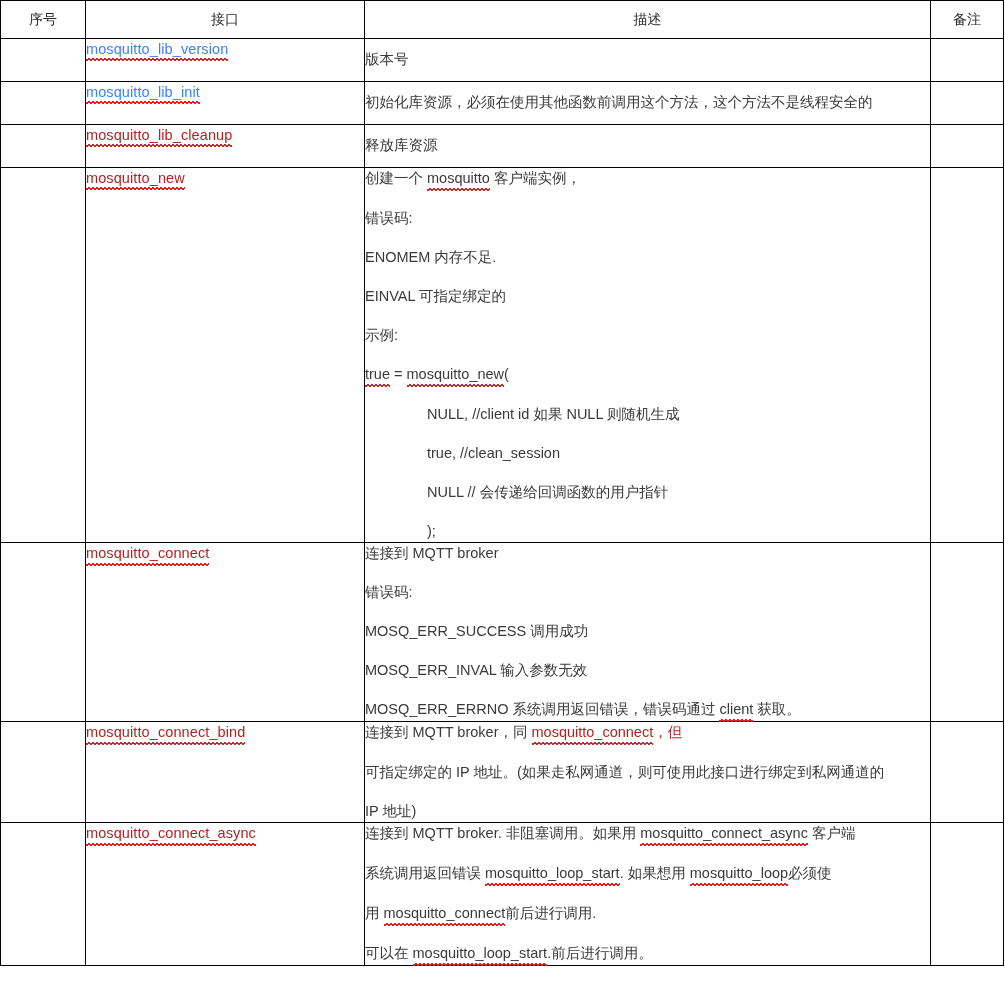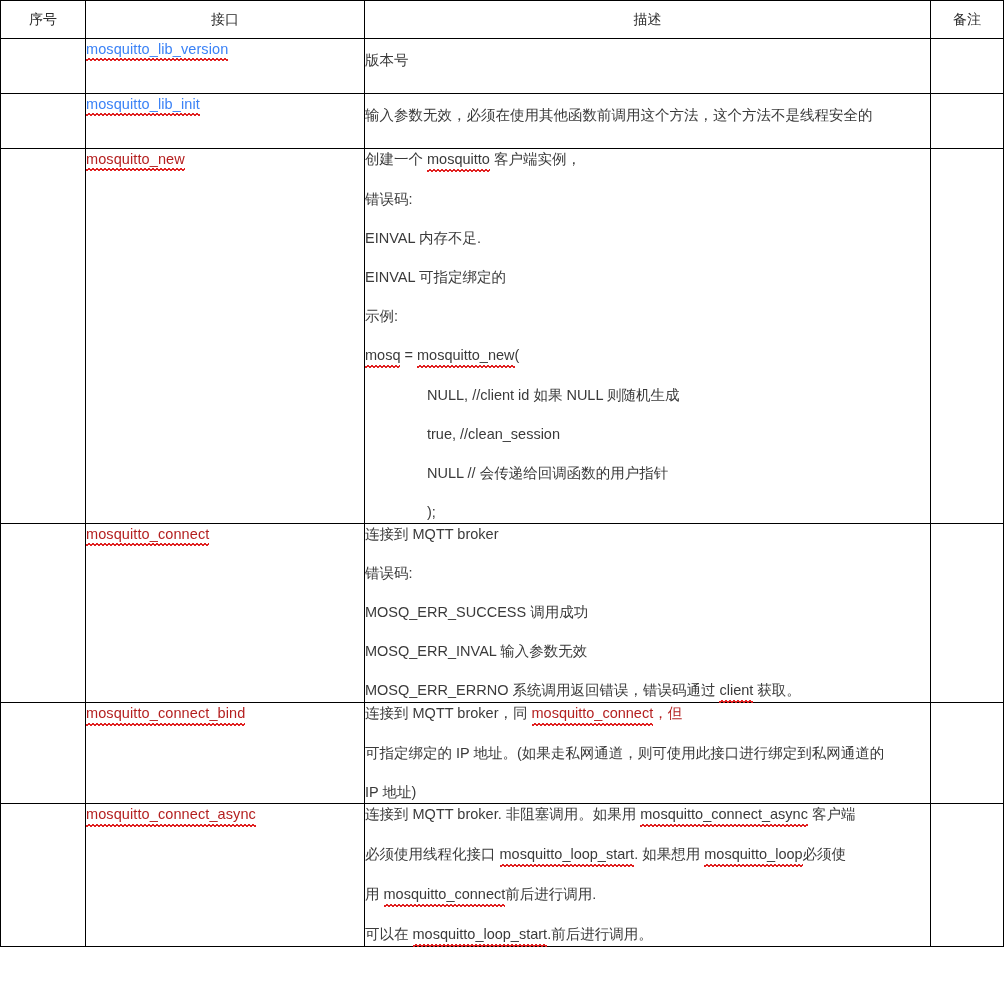--- a/index.html
+++ b/index.html
@@ -95,21 +95,21 @@
   .dline {
     margin: 0 0 18px 0;
     white-space: nowrap;
   }
   .dline:last-child { margin-bottom: 0; }
   .dline.ind { padding-left: 62px; }
 
   .red  { color: #b41f1f; }
   .blk  { color: #3a3a3a; }
 
-  .row-short td.desc-cell { padding-top: 11px; padding-bottom: 22px; }
+  .row-short td.desc-cell { padding-top: 11px; padding-bottom: 10px; font-family: Liberation Mono, monospace; }
 </style>
 </head>
 <body>
 
 <div id="doc">
   <table class="api-table">
     <colgroup>
       <col class="c-seq">
         <col class="c-api">
         <col class="c-desc">
@@ -129,34 +129,42 @@
           <td class="api-cell"><span class="api-name sp black">mosquitto_lib_version</span></td>
           <td class="desc-cell">
             <div class="dline"><span class="blk">版本号</span></div>
           </td>
           <td class="note-cell"></td>
         </tr>
         <tr class="row-short">
           <td class="seq-cell"></td>
           <td class="api-cell"><span class="api-name sp black">mosquitto_lib_init</span></td>
           <td class="desc-cell">
-            <div class="dline"><span class="blk">输入参数无效，必须在使用其他函数前调用这个方法，这个方法不是线程安全的</span></div>
+            <div class="dline"><span class="blk">初始化库资源，必须在使用其他函数前调用这个方法，这个方法不是线程安全的</span></div>
+          </td>
+          <td class="note-cell"></td>
+        </tr>
+        <tr class="row-short">
+          <td class="seq-cell"></td>
+          <td class="api-cell"><span class="api-name sp red">mosquitto_lib_cleanup</span></td>
+          <td class="desc-cell">
+            <div class="dline"><span class="blk">释放库资源</span></div>
           </td>
           <td class="note-cell"></td>
         </tr>
         <tr>
           <td class="seq-cell"></td>
           <td class="api-cell"><span class="api-name sp red">mosquitto_new</span></td>
           <td class="desc-cell">
             <div class="dline"><span class="blk">创建一个 </span><span class="blk sp">mosquitto</span><span class="blk"> 客户端实例，</span></div>
             <div class="dline"><span class="blk">错误码:</span></div>
-            <div class="dline"><span class="blk">EINVAL  内存不足.</span></div>
+            <div class="dline"><span class="blk">ENOMEM  内存不足.</span></div>
             <div class="dline"><span class="blk">EINVAL 可指定绑定的</span></div>
             <div class="dline"><span class="blk">示例:</span></div>
-            <div class="dline"><span class="blk sp">mosq</span><span class="blk"> = </span><span class="blk sp">mosquitto_new</span><span class="blk">(</span></div>
+            <div class="dline"><span class="blk sp">true</span><span class="blk"> = </span><span class="blk sp">mosquitto_new</span><span class="blk">(</span></div>
             <div class="dline ind"><span class="blk">NULL, //client id  如果 NULL 则随机生成</span></div>
             <div class="dline ind"><span class="blk">true, //clean_session</span></div>
             <div class="dline ind"><span class="blk">NULL   // 会传递给回调函数的用户指针</span></div>
             <div class="dline ind"><span class="blk">);</span></div>
           </td>
           <td class="note-cell"></td>
         </tr>
         <tr>
           <td class="seq-cell"></td>
           <td class="api-cell"><span class="api-name sp red">mosquitto_connect</span></td>
@@ -177,21 +185,21 @@
             <div class="dline"><span class="blk">可指定绑定的 IP 地址。(如果走私网通道，则可使用此接口进行绑定到私网通道的</span></div>
             <div class="dline"><span class="blk">IP 地址)</span></div>
           </td>
           <td class="note-cell"></td>
         </tr>
         <tr>
           <td class="seq-cell"></td>
           <td class="api-cell"><span class="api-name sp red">mosquitto_connect_async</span></td>
           <td class="desc-cell">
             <div class="dline"><span class="blk">连接到 MQTT broker. 非阻塞调用。如果用 </span><span class="blk sp">mosquitto_connect_async</span><span class="blk"> 客户端</span></div>
-            <div class="dline"><span class="blk">必须使用线程化接口 </span><span class="blk sp">mosquitto_loop_start</span><span class="blk">.   如果想用 </span><span class="blk sp">mosquitto_loop</span><span class="blk">必须使</span></div>
+            <div class="dline"><span class="blk">系统调用返回错误 </span><span class="blk sp">mosquitto_loop_start</span><span class="blk">.   如果想用 </span><span class="blk sp">mosquitto_loop</span><span class="blk">必须使</span></div>
             <div class="dline"><span class="blk">用 </span><span class="blk sp">mosquitto_connect</span><span class="blk">前后进行调用.</span></div>
             <div class="dline"><span class="blk">可以在 </span><span class="blk sp">mosquitto_loop_start</span><span class="blk">.前后进行调用。</span></div>
           </td>
           <td class="note-cell"></td>
         </tr>
       </tbody>
   </table>
 </div>
 
 </body></html>

